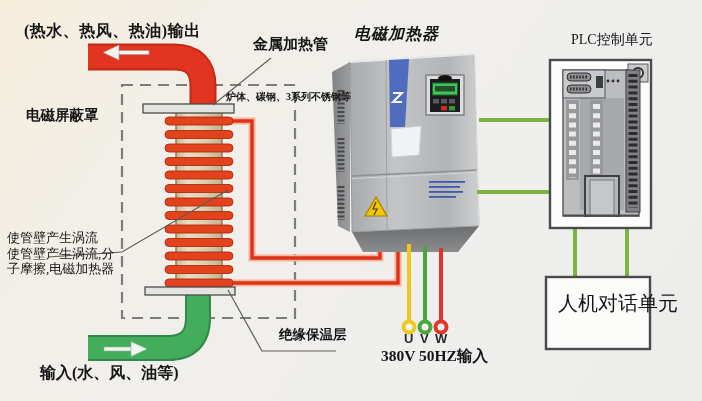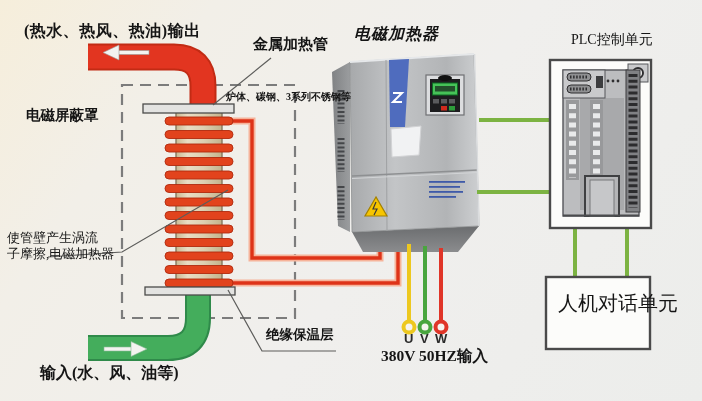--- a/index.html
+++ b/index.html
@@ -12,21 +12,21 @@
   .lbl{position:absolute;color:#151515;white-space:nowrap;}
   .b{font-weight:bold;}
   .output{left:24px;top:21px;font-size:16px;letter-spacing:0.5px;}
   .heater-title{left:354px;top:24px;font-size:16px;letter-spacing:1px;font-style:italic;}
   .tube-title{left:253px;top:35px;font-size:15px;}
   .tube-sub{left:226px;top:51px;font-size:10px;margin-top:39px;}
   .plc-title{left:571px;top:31px;font-size:14px;}
   .shield{left:26px;top:106px;font-size:14.5px;}
   .coil-note{left:7px;top:230px;font-size:13px;line-height:15.5px;width:142px;white-space:normal;}
   .coil-note span{display:block;}
-  .insulation{left:266px;top:326px;font-size:13.5px;}
+  .insulation{left:279px;top:326px;font-size:13.5px;}
   .input{left:40px;top:363px;font-size:16px;}
   .hmi{left:558px;top:290px;font-size:20px;}
   .phase{font-size:13px;color:#2b2b2b;font-family:"Liberation Sans",sans-serif;font-weight:bold;}
   .pu{left:404px;top:331px;} .pv{left:420px;top:331px;} .pw{left:435px;top:331px;}
   .power{left:381px;top:346px;font-size:15.5px;font-family:Liberation Serif, serif;}
 </style>
 </head>
 <body>
 
 <div class="stage">
@@ -204,20 +204,21 @@
 </svg>
 
 <div class="lbl b output">(热水、热风、热油)输出</div>
 <div class="lbl b heater-title">电磁加热器</div>
 <div class="lbl b tube-title">金属加热管</div>
 <div class="lbl b tube-sub">炉体、碳钢、3系列不锈钢等</div>
 <div class="lbl plc-title">PLC控制单元</div>
 <div class="lbl b shield">电磁屏蔽罩</div>
 <div class="lbl coil-note">
   <span>使管壁产生涡流</span>
+  <span>使管壁产生涡流,分</span>
   <span>子摩擦,电磁加热器</span>
 </div>
 <div class="lbl b insulation">绝缘保温层</div>
 <div class="lbl b input">输入(水、风、油等)</div>
 <div class="lbl hmi">人机对话单元</div>
 <div class="lbl phase pu">U</div>
 <div class="lbl phase pv">V</div>
 <div class="lbl phase pw">W</div>
 <div class="lbl b power">380V 50HZ输入</div>
 

